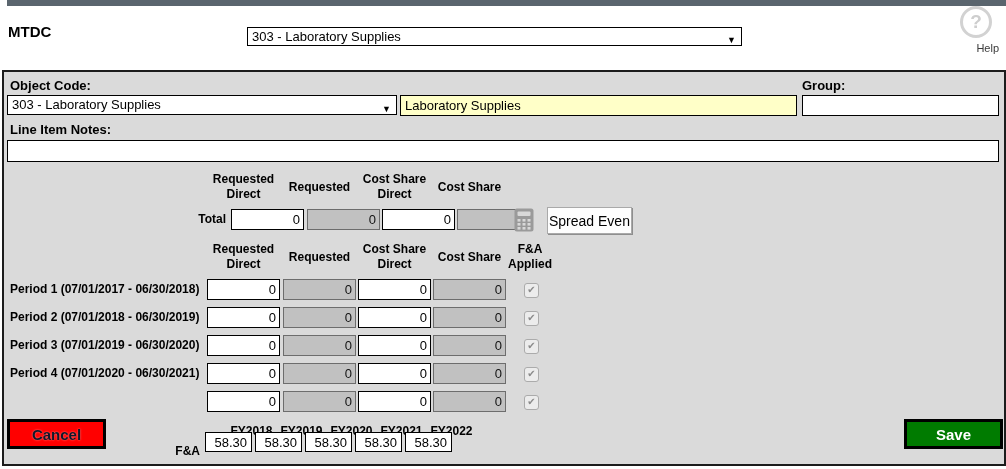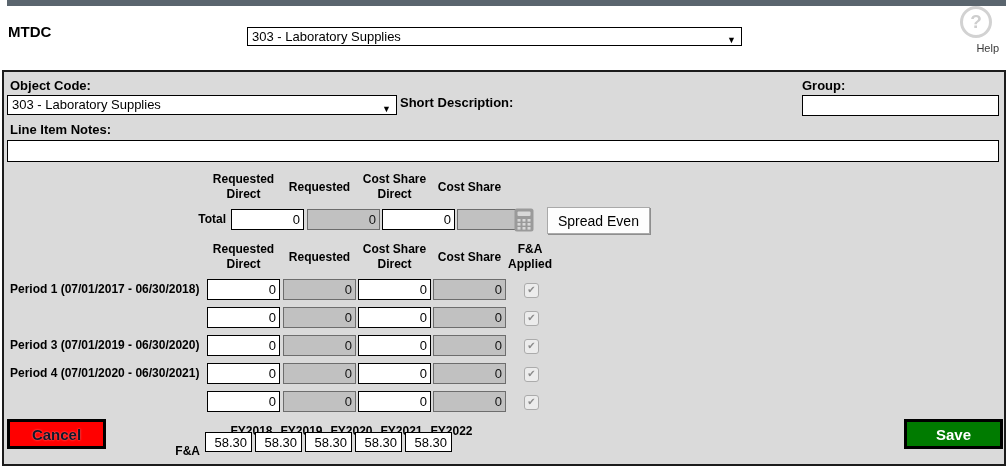--- a/index.html
+++ b/index.html
@@ -31,21 +31,21 @@
     white-space:pre-line;display:flex;align-items:center;justify-content:center;height:30px;}
   .cc1{left:203px;} .cc2{left:279px;} .cc3{left:354px;} .cc4{left:429px;}
   .ccfa{left:494px;width:64px;}
   .tin{position:absolute;width:73px;height:21px;border:1px solid #000;background:#fff;box-sizing:border-box;
     font-family:"Liberation Sans",sans-serif;font-size:13px;text-align:right;padding:0 3px;}
   .tin.dis{background:#c1c1c1;border-color:#6d6d6d;color:#111;}
   .rowlabel{position:absolute;font-size:12px;font-weight:bold;line-height:21px;}
   .chk{position:absolute;left:520px;top:4px;width:13px;height:13px;background:#ececec;border:1px solid #ababab;
     border-radius:3px;color:#8b8b8b;font-size:10px;line-height:12px;text-align:center;}
   .calc-btn{position:absolute;left:510px;top:136px;width:20px;height:24px;background:none;border:none;padding:0;cursor:pointer;}
-  .spread-btn{position:absolute;left:543px;top:135px;height:27px;padding:0 10px;background:#fdfdfd;
+  .spread-btn{position:absolute;left:543px;top:135px;height:27px;padding:0 1px;background:#fdfdfd;
     border:1px solid #a9a9a9;box-shadow:1px 1px 0 rgba(0,0,0,.35);font-family:"Liberation Sans",sans-serif;
     font-size:14px;color:#000;cursor:pointer;}
 
   
   .cancel-btn{position:absolute;left:3px;top:347px;width:99px;height:30px;background:#ff0000;border:3px solid #000;
     font-family:"Liberation Sans",sans-serif;font-size:15px;font-weight:bold;color:#0f172a;
     text-shadow:0 0 2px rgba(255,255,255,.55);cursor:pointer;}
   .save-btn{position:absolute;left:900px;top:347px;width:99px;height:30px;background:#007b00;border:3px solid #000;
     font-family:"Liberation Sans",sans-serif;font-size:15px;font-weight:bold;color:#fff;cursor:pointer;}
   .fyh{position:absolute;top:352px;width:47px;text-align:center;font-size:12px;font-weight:bold;margin-left:23px;}
@@ -74,20 +74,21 @@
 <div class="form">
 
   <div class="flabel" style="left:6px;top:6px;">Object Code:</div>
   <div class="flabel" style="left:396px;top:6px;margin-top:17px;">Short Description:</div>
   <div class="flabel" style="left:798px;top:6px;">Group:</div>
 
   <div class="fselect" style="left:3px;top:23px;width:390px;">
     <span>303 - Laboratory Supplies</span>
     <span class="sel-arrow">▼</span>
   </div>
+  <input class="fld yellow" style="left: 396px; top: 23px; width: 397px;" value="Laboratory Supplies">
   <input class="fld" style="left: 798px; top: 23px; width: 197px;" value="">
 
   <div class="flabel" style="left:6px;top:50px;">Line Item Notes:</div>
   <input class="fld" style="left: 3px; top: 68px; width: 992px; height: 22px;" value="">
 
   <div class="row" style="top:100px;height:30px;">
     <div class="colhead cc1">Requested
 Direct</div>
     <div class="colhead cc2">Requested</div>
     <div class="colhead cc3">Cost Share
@@ -136,20 +137,21 @@
   <div class="row" style="top:207px;height:22px;">
     <div class="rowlabel" style="left:6px;">Period 1 (07/01/2017 - 06/30/2018)</div>
     <input class="tin cc1" value="0" style="">
     <input class="tin dis cc2" disabled="" value="0" style="">
     <input class="tin cc3" value="0" style="">
     <input class="tin dis cc4" disabled="" value="0" style="">
     <div class="chk">✔</div>
   </div>
 
   <div class="row" style="top:235px;height:22px;">
+    <div class="rowlabel" style="left:6px;">Period 2 (07/01/2018 - 06/30/2019)</div>
     <input class="tin cc1" value="0" style="">
     <input class="tin dis cc2" disabled="" value="0" style="">
     <input class="tin cc3" value="0" style="">
     <input class="tin dis cc4" disabled="" value="0" style="">
     <div class="chk">✔</div>
   </div>
 
   <div class="row" style="top:263px;height:22px;">
     <div class="rowlabel" style="left:6px;">Period 3 (07/01/2019 - 06/30/2020)</div>
     <input class="tin cc1" value="0" style="">

